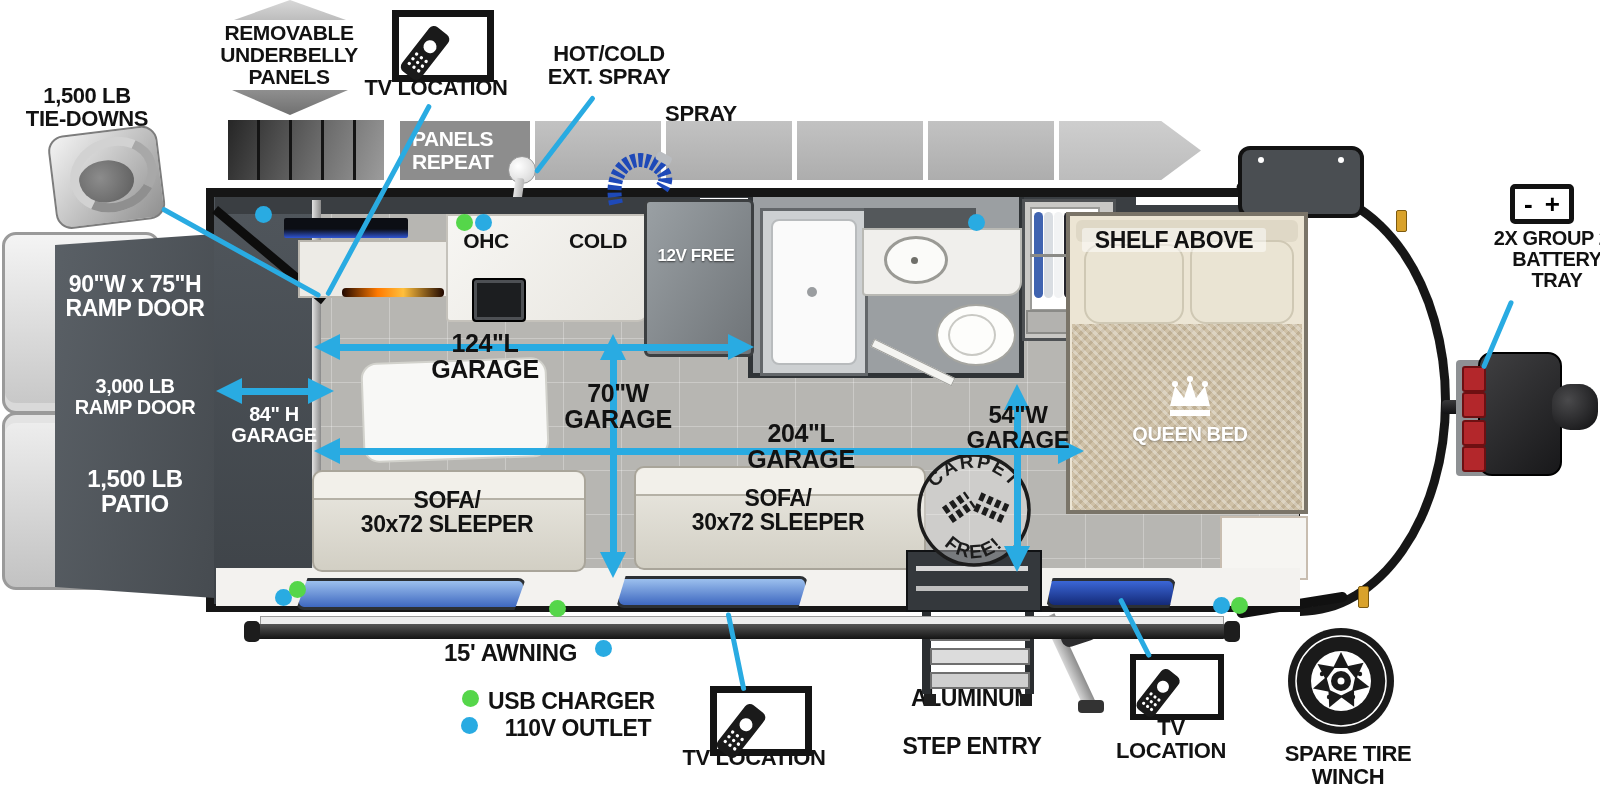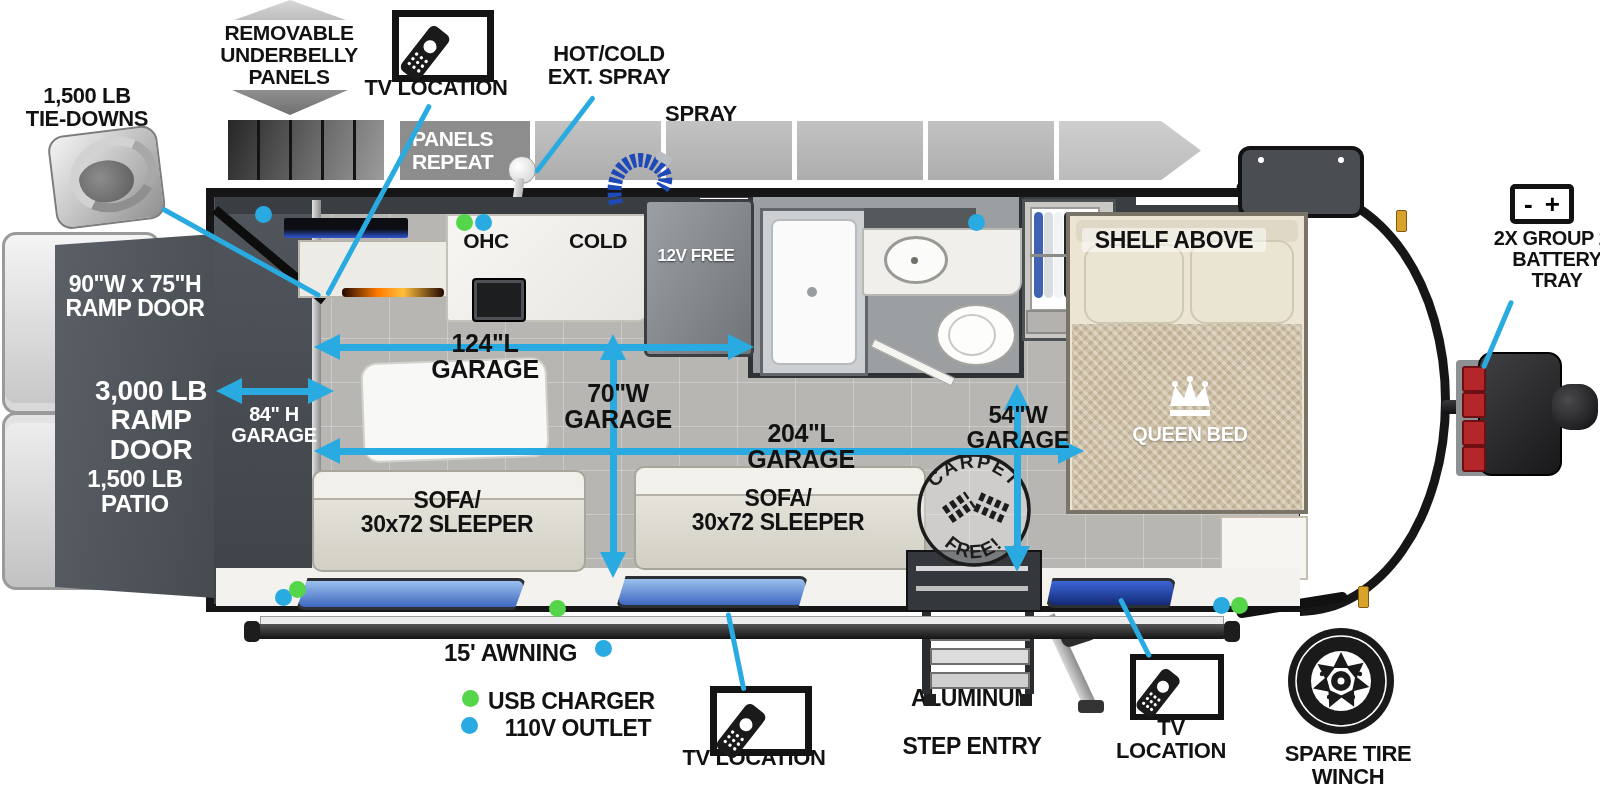--- a/index.html
+++ b/index.html
@@ -111,21 +111,21 @@
   <div class="lbl" style="left:1466px;top:228px;width:134px;font-size:20px;margin-left:24px;">2X GROUP 27
 BATTERY
 TRAY</div>
   <div class="bline" style="left:1512px;top:298px;width:74px;transform:rotate(113deg);"></div>
 
   <div class="abs" style="left:2px;top:232px;width:152px;height:176px;border:3px solid #9a9a9a;border-radius:14px;background:linear-gradient(180deg,#f4f4f4,#c6c6c6);box-shadow:inset 0 -8px 0 #d9d9d9;"></div>
   <div class="abs" style="left:2px;top:412px;width:152px;height:172px;border:3px solid #9a9a9a;border-radius:14px;background:linear-gradient(180deg,#efefef,#c2c2c2);box-shadow:inset 0 8px 0 #e3e3e3;"></div>
   <div class="abs" style="left:55px;top:234px;width:160px;height:364px;background:linear-gradient(100deg,#5a6066,#464b50);clip-path:polygon(0 3%,100% 0,100% 100%,0 97%);z-index:4;">
     <div class="lbl wh" style="left:0;top:38px;width:100%;font-size:23px;">90"W x 75"H
 RAMP DOOR</div>
-    <div class="lbl wh" style="left:16px;top:142px;width:100%;font-size:28px;">3,000 LB
+    <div class="lbl wh" style="left:0;top:142px;width:100%;font-size:20px;">3,000 LB
 RAMP DOOR</div>
     <div class="lbl wh" style="left:0;top:232px;width:100%;font-size:24px;">1,500 LB
 PATIO</div>
   </div>
 
   <div class="abs" style="left:206px;top:188px;width:1102px;height:424px;border:9px solid #161616;box-sizing:border-box;
               background:repeating-linear-gradient(0deg,rgba(255,255,255,.28) 0 1px,transparent 1px 44px),
                          repeating-linear-gradient(90deg,rgba(255,255,255,.28) 0 1px,transparent 1px 58px),#b7b6b2;z-index:1;"></div>
 
   <div class="abs" style="left:1300px;top:186px;width:150px;height:430px;background:#fff;border:9px solid #161616;border-left:none;

